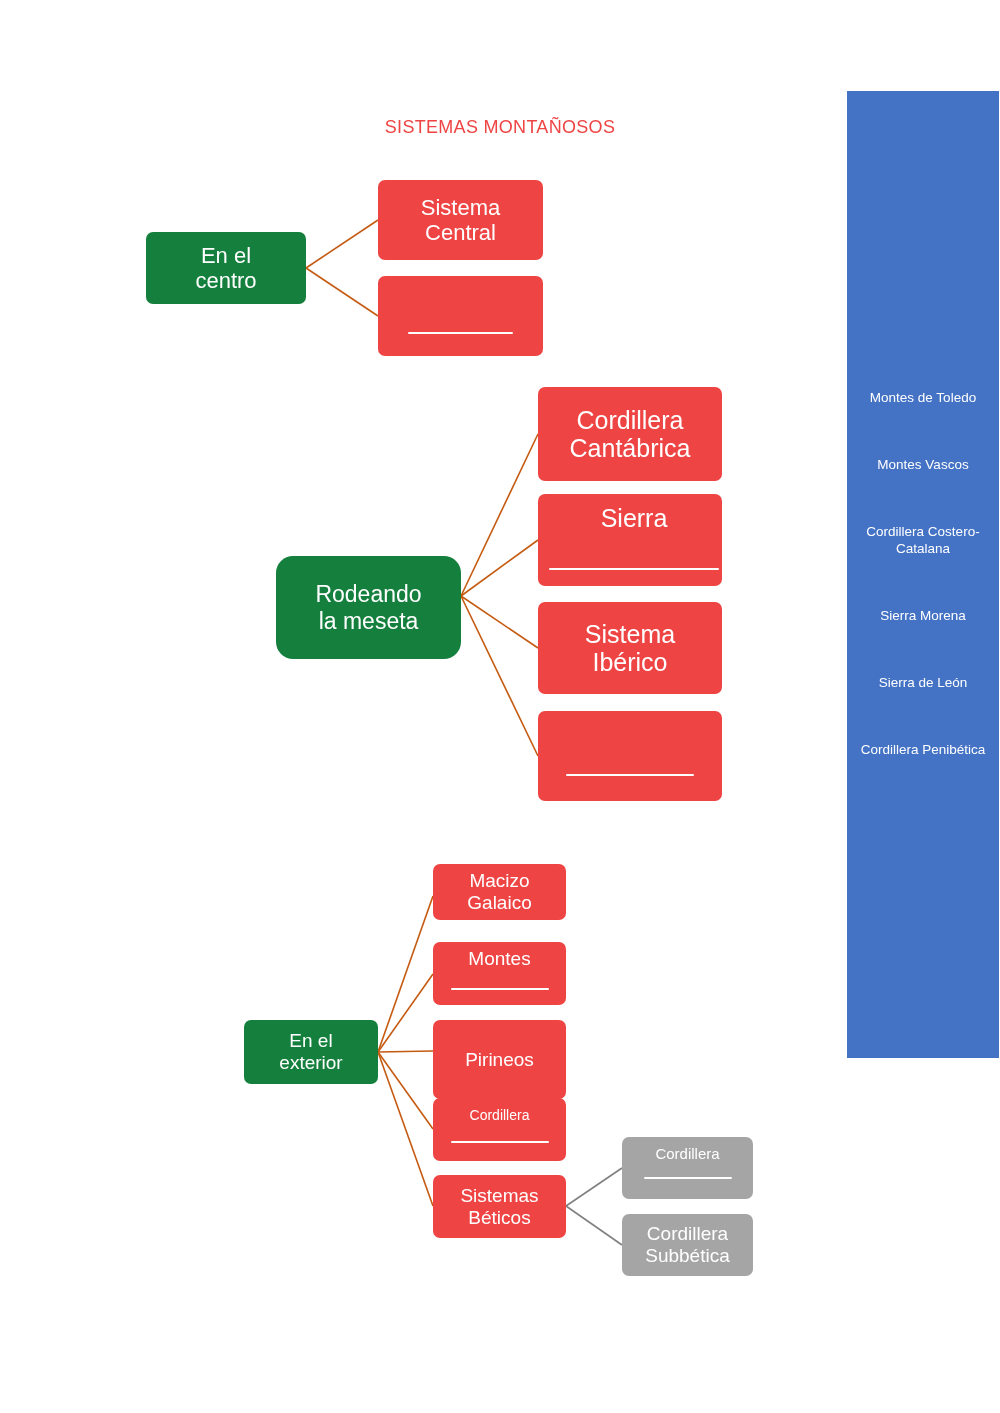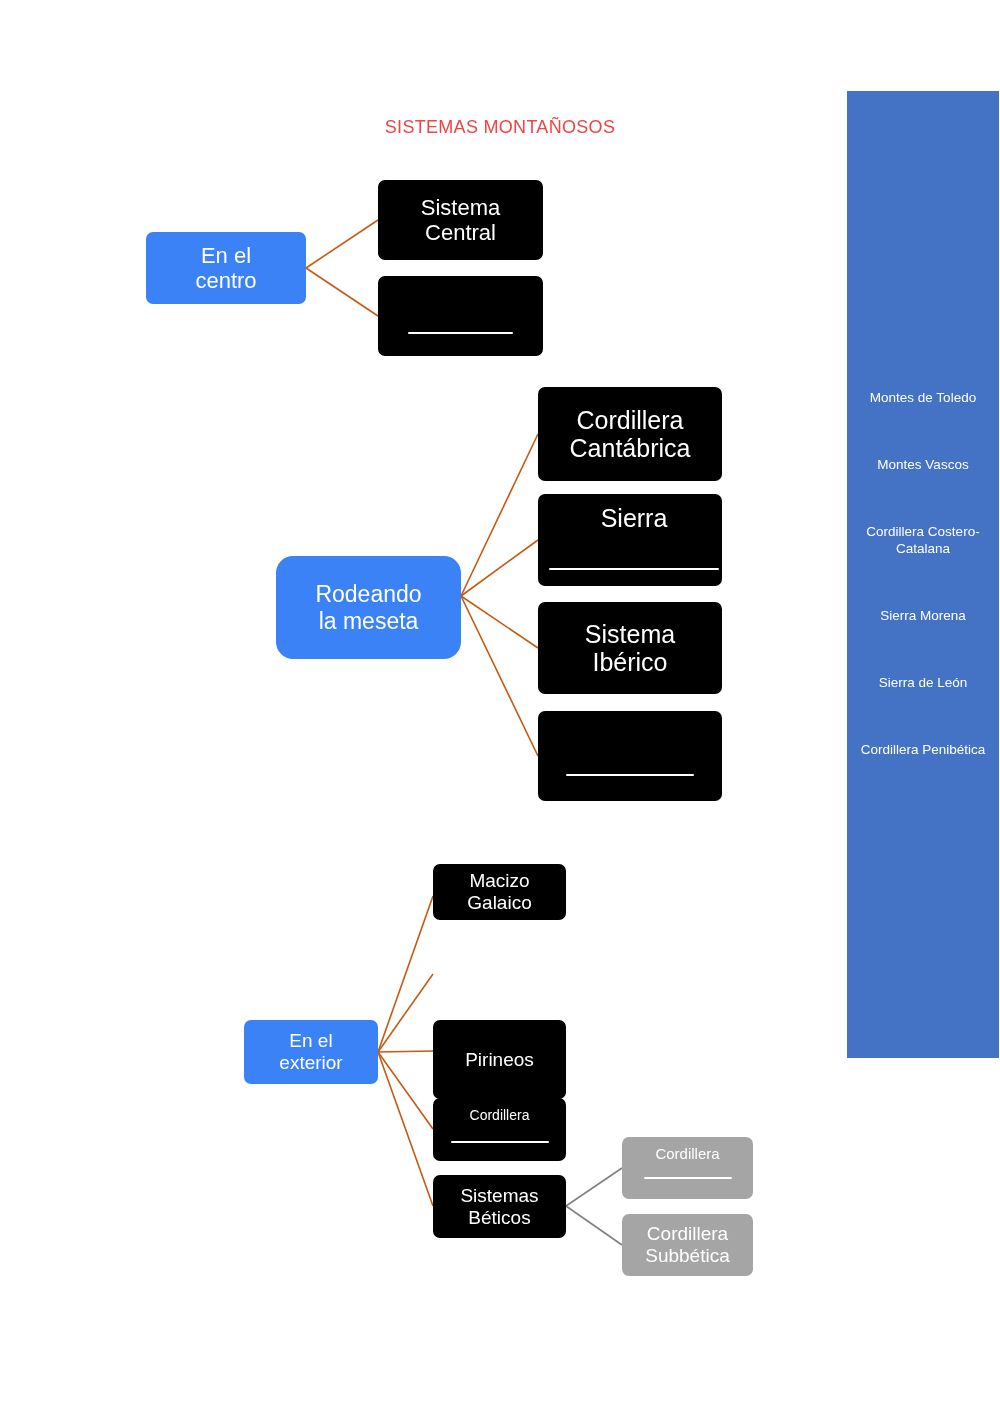--- a/index.html
+++ b/index.html
@@ -48,22 +48,22 @@
     border-radius: 7px;
     display: flex;
     flex-direction: column;
     align-items: center;
     justify-content: center;
     color: #ffffff;
     text-align: center;
     line-height: 1.14;
     padding: 2px 4px;
   }
-  .node.blue   { background: #3b82f6; }
-  .node.orange { background: #000000; }
+  .node.blue   { background: #15803d; }
+  .node.orange { background: #ef4444; }
   .node.gray   { background: #A5A5A5; }
 
   .node .lbl { display: block; }
 
   
   .blank-line {
     display: block;
     background: #ffffff;
     height: 2px;
     border-radius: 1px;
@@ -170,20 +170,24 @@
   <div class="node blue" style="left:244px; top:1020px; width:134px; height:64px; font-size:19px;">
     <span class="lbl">En el</span>
     <span class="lbl">exterior</span>
   </div>
 
   <div class="node orange" style="left:433px; top:864px; width:133px; height:56px; font-size:19px;">
     <span class="lbl">Macizo</span>
     <span class="lbl">Galaico</span>
   </div>
 
+  <div class="node orange" style="left:433px; top:942px; width:133px; height:63px; font-size:19px; justify-content:flex-start; padding-top:6px;">
+    <span class="lbl">Montes</span>
+    <span class="blank-line" style="width:98px; margin-top:18px;"></span>
+  </div>
 
   <div class="node orange" style="left:433px; top:1020px; width:133px; height:79px; font-size:19px;">
     <span class="lbl">Pirineos</span>
   </div>
 
   <div class="node orange" style="left:433px; top:1098px; width:133px; height:63px; font-size:14px; justify-content:flex-start; padding-top:10px;">
     <span class="lbl">Cordillera</span>
     <span class="blank-line" style="width:98px; margin-top:17px;"></span>
   </div>
 

